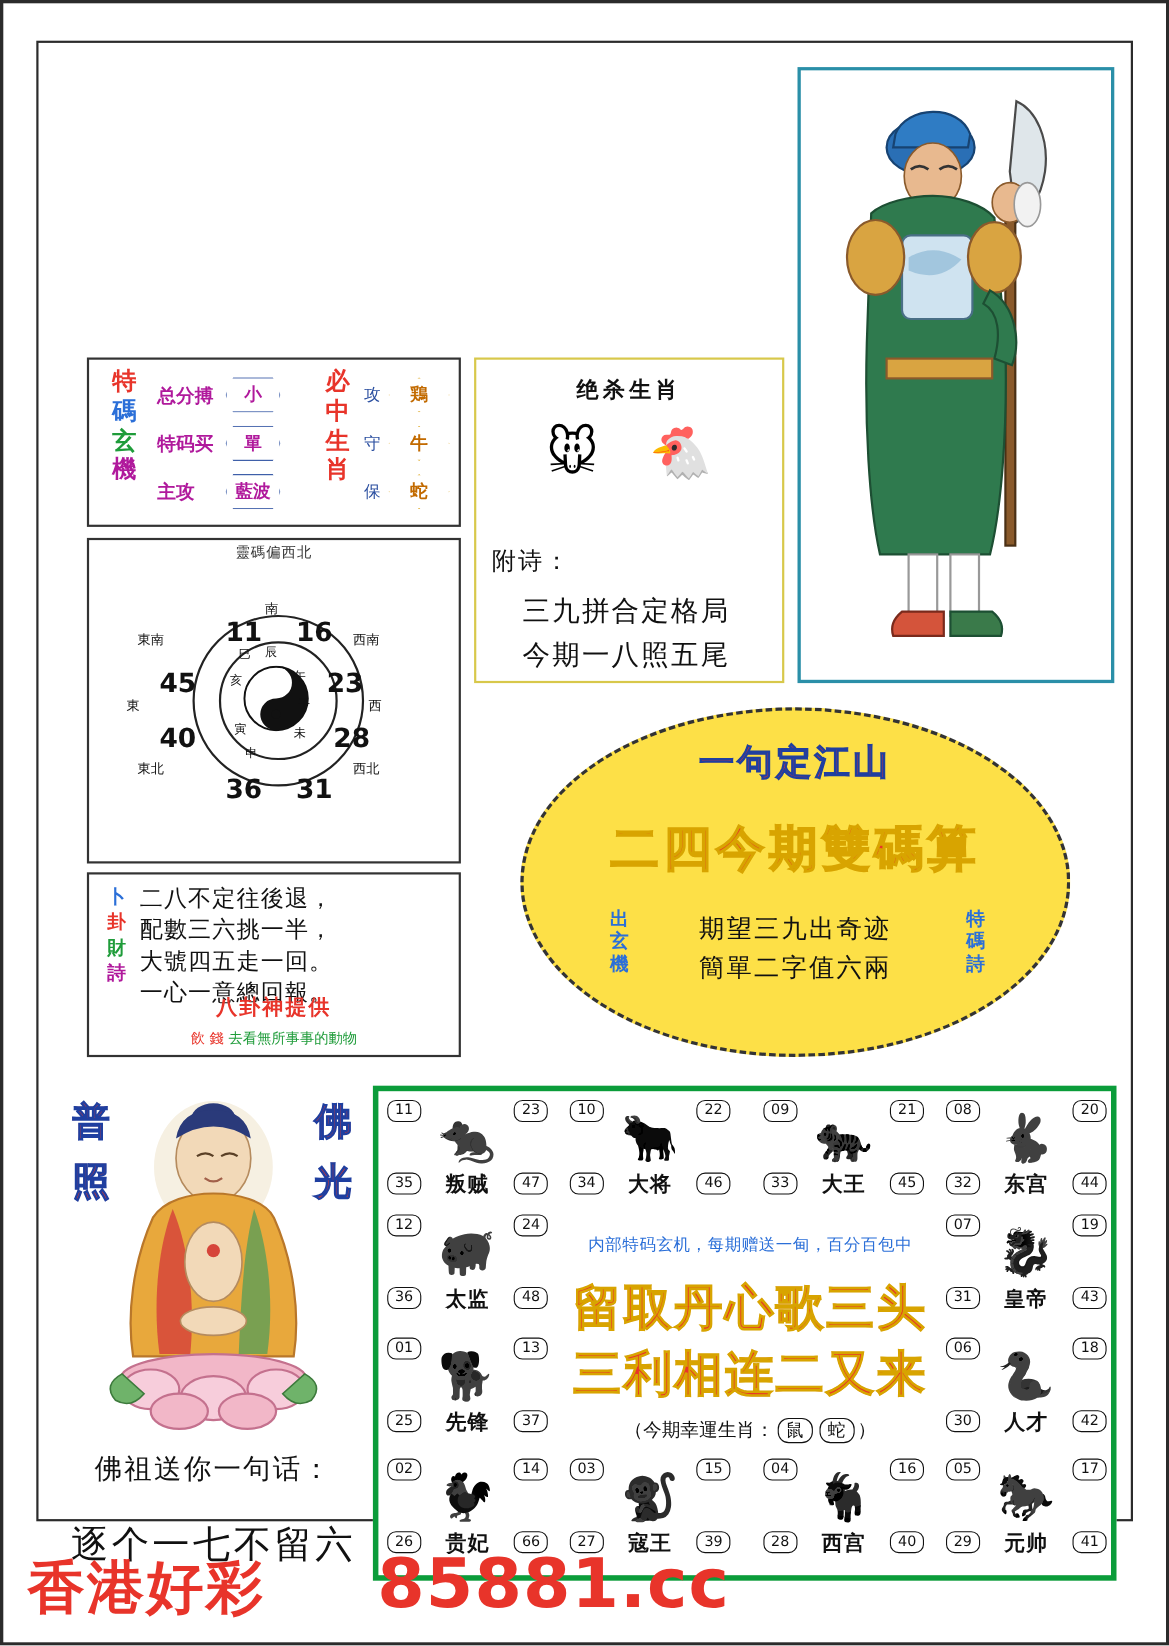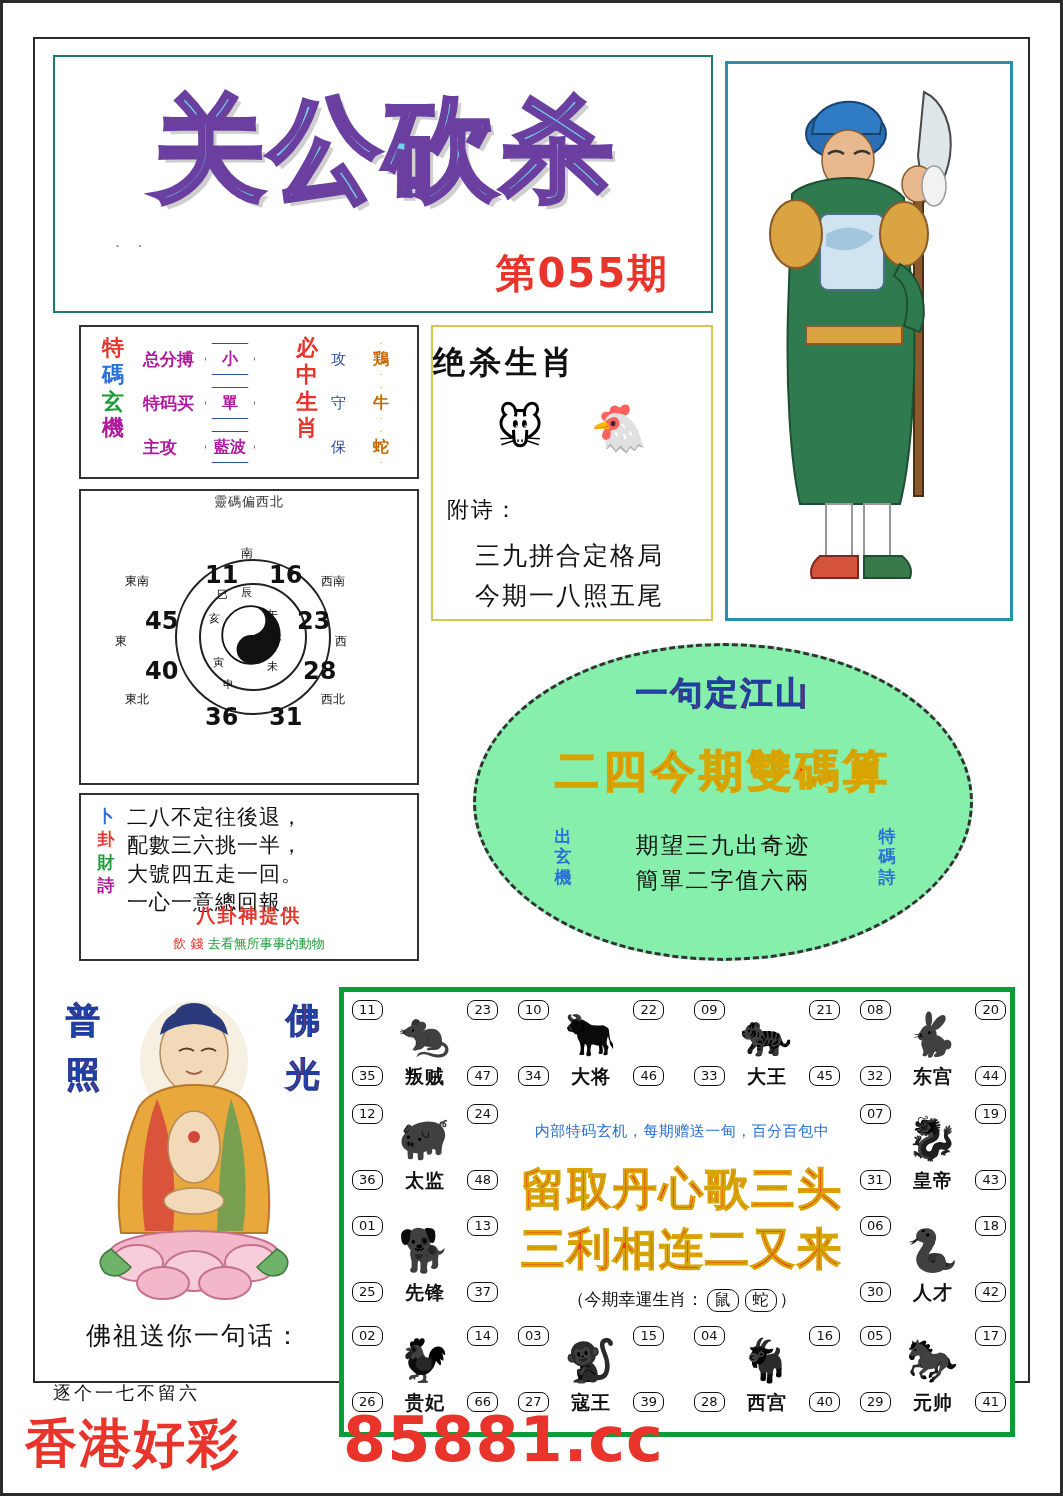--- a/index.html
+++ b/index.html
@@ -142,37 +142,37 @@
     font-size:13px;color:#1f9c3a;
   }
   .poem-foot .red{color:#e8342a;}
 
   
   .juesha-box{
     position:absolute;left:428px;top:322px;width:282px;height:296px;
     border:2px solid #d8c84a;background:#fff;box-sizing:border-box;
   }
   .juesha-title{
-    text-align:left;margin-top:14px;font-size:32px;font-weight:bold;color:#111;letter-spacing:4px;font-family:Liberation Mono, monospace;
+    text-align:center;margin-top:14px;font-size:20px;font-weight:bold;color:#111;letter-spacing:4px;font-family:Liberation Mono, monospace;
   }
   .juesha-animals{
     display:flex;justify-content:center;gap:46px;margin-top:16px;
   }
   .animal-emoji{font-size:46px;}
   .juesha-poem-label{
     position:absolute;left:14px;top:168px;font-size:22px;color:#111;letter-spacing:2px;
   }
   .juesha-line{
     position:absolute;left:42px;font-size:25px;color:#111;letter-spacing:2px;
   }
 
   
   .oval{
     position:absolute;left:470px;top:640px;width:500px;height:318px;
-    border:3px dashed #333;border-radius:50%;box-sizing:border-box;background:#86efac;
+    border:3px dashed #333;border-radius:50%;box-sizing:border-box;background:#fde047;
   }
   .oval-t1{
     position:absolute;left:0;right:0;top:26px;text-align:center;
     font-size:32px;font-weight:bold;color:#e8342a;
     -webkit-text-stroke:1px #1f3fa0;letter-spacing:3px;
   }
   .oval-t2{
     position:absolute;left:0;right:0;top:96px;text-align:center;
     font-size:44px;font-weight:bold;color:#e8342a;
     -webkit-text-stroke:1.5px #d8a400;letter-spacing:4px;
@@ -204,22 +204,22 @@
     position:absolute;left:228px;top:10px;width:44px;text-align:center;
     font-size:34px;font-weight:bold;color:#e8342a;line-height:1.6;
     -webkit-text-stroke:1px #1f3fa0;
   }
   .pu-zhao span,.fo-guang span{display:block;}
   .buddha-text1{
     position:absolute;left:0;right:0;top:336px;text-align:center;
     font-size:25px;color:#111;letter-spacing:2px;
   }
   .buddha-text2{
-    position:absolute;left:0;right:0;top:398px;
-    font-size:18px;color:#111;letter-spacing:3px;
+    position:absolute;left:0;right:0;top:398px;text-align:center;
+    font-size:34px;color:#111;letter-spacing:3px;
   }
 
   
   .zodiac-box{
     position:absolute;left:336px;top:984px;width:676px;height:450px;
     border:5px solid #0b9c3a;background:#fff;box-sizing:border-box;
   }
   .zcell{
     position:absolute;width:150px;height:104px;
   }
@@ -272,25 +272,20 @@
     position:absolute;left:340px;top:2px;
     font-size:62px;font-weight:bold;color:#e8342a;letter-spacing:1px;
   }
 </style>
 </head>
 <body>
 
 <div class="page">
   <div class="inner-frame"></div>
 
-  <div class="title-box">
-    <div class="main-title">关公砍杀</div>
-    <div class="dots">· ·</div>
-    <div class="issue">第055期</div>
-  </div>
 
   <div class="hero-box">
     <svg width="282" height="552" viewBox="0 0 282 552">
       <rect x="0" y="0" width="282" height="552" fill="#ffffff"></rect>
 
       <path d="M196 28 C214 36 226 62 222 92 C218 118 206 132 196 138 L190 92 Z" fill="#dfe6ea" stroke="#4a4a4a" stroke-width="2"></path>
       <rect x="186" y="132" width="9" height="300" fill="#8a5a2b" stroke="#4a3015" stroke-width="2"></rect>
 
       <ellipse cx="118" cy="70" rx="40" ry="26" fill="#2a6fb5" stroke="#174372" stroke-width="2"></ellipse>
       <path d="M86 58 C96 32 144 30 154 58 L152 70 L84 70 Z" fill="#2f7cc4" stroke="#174372" stroke-width="2"></path>

